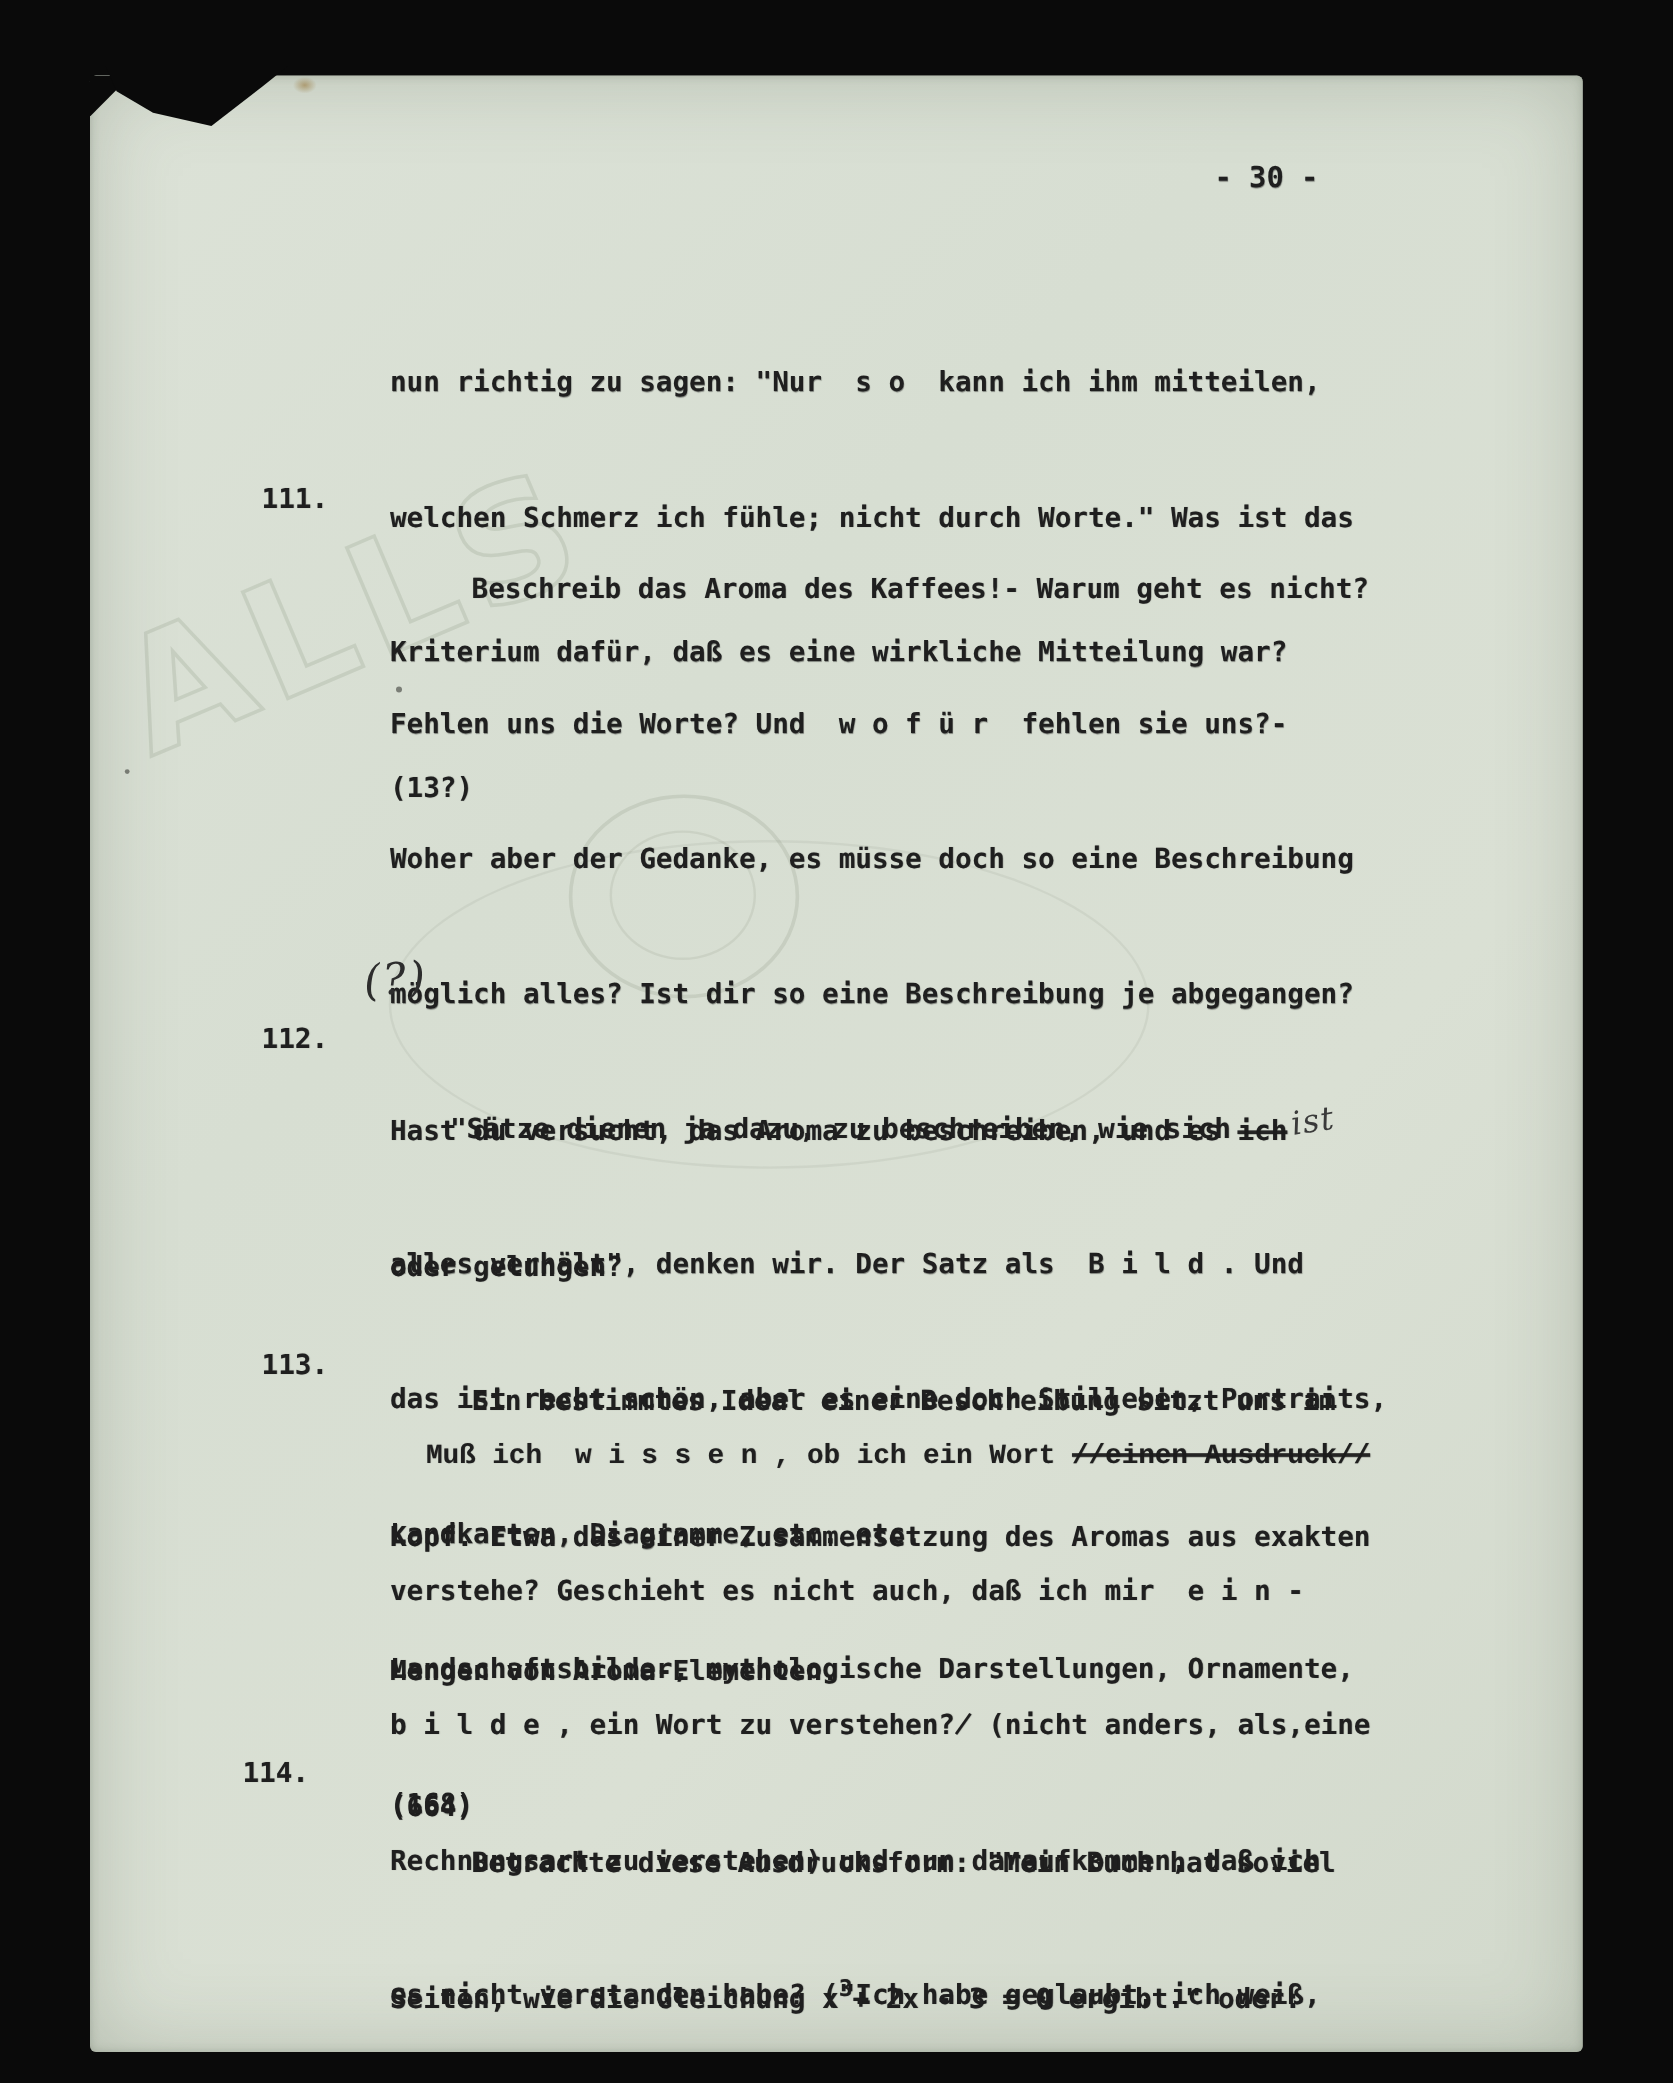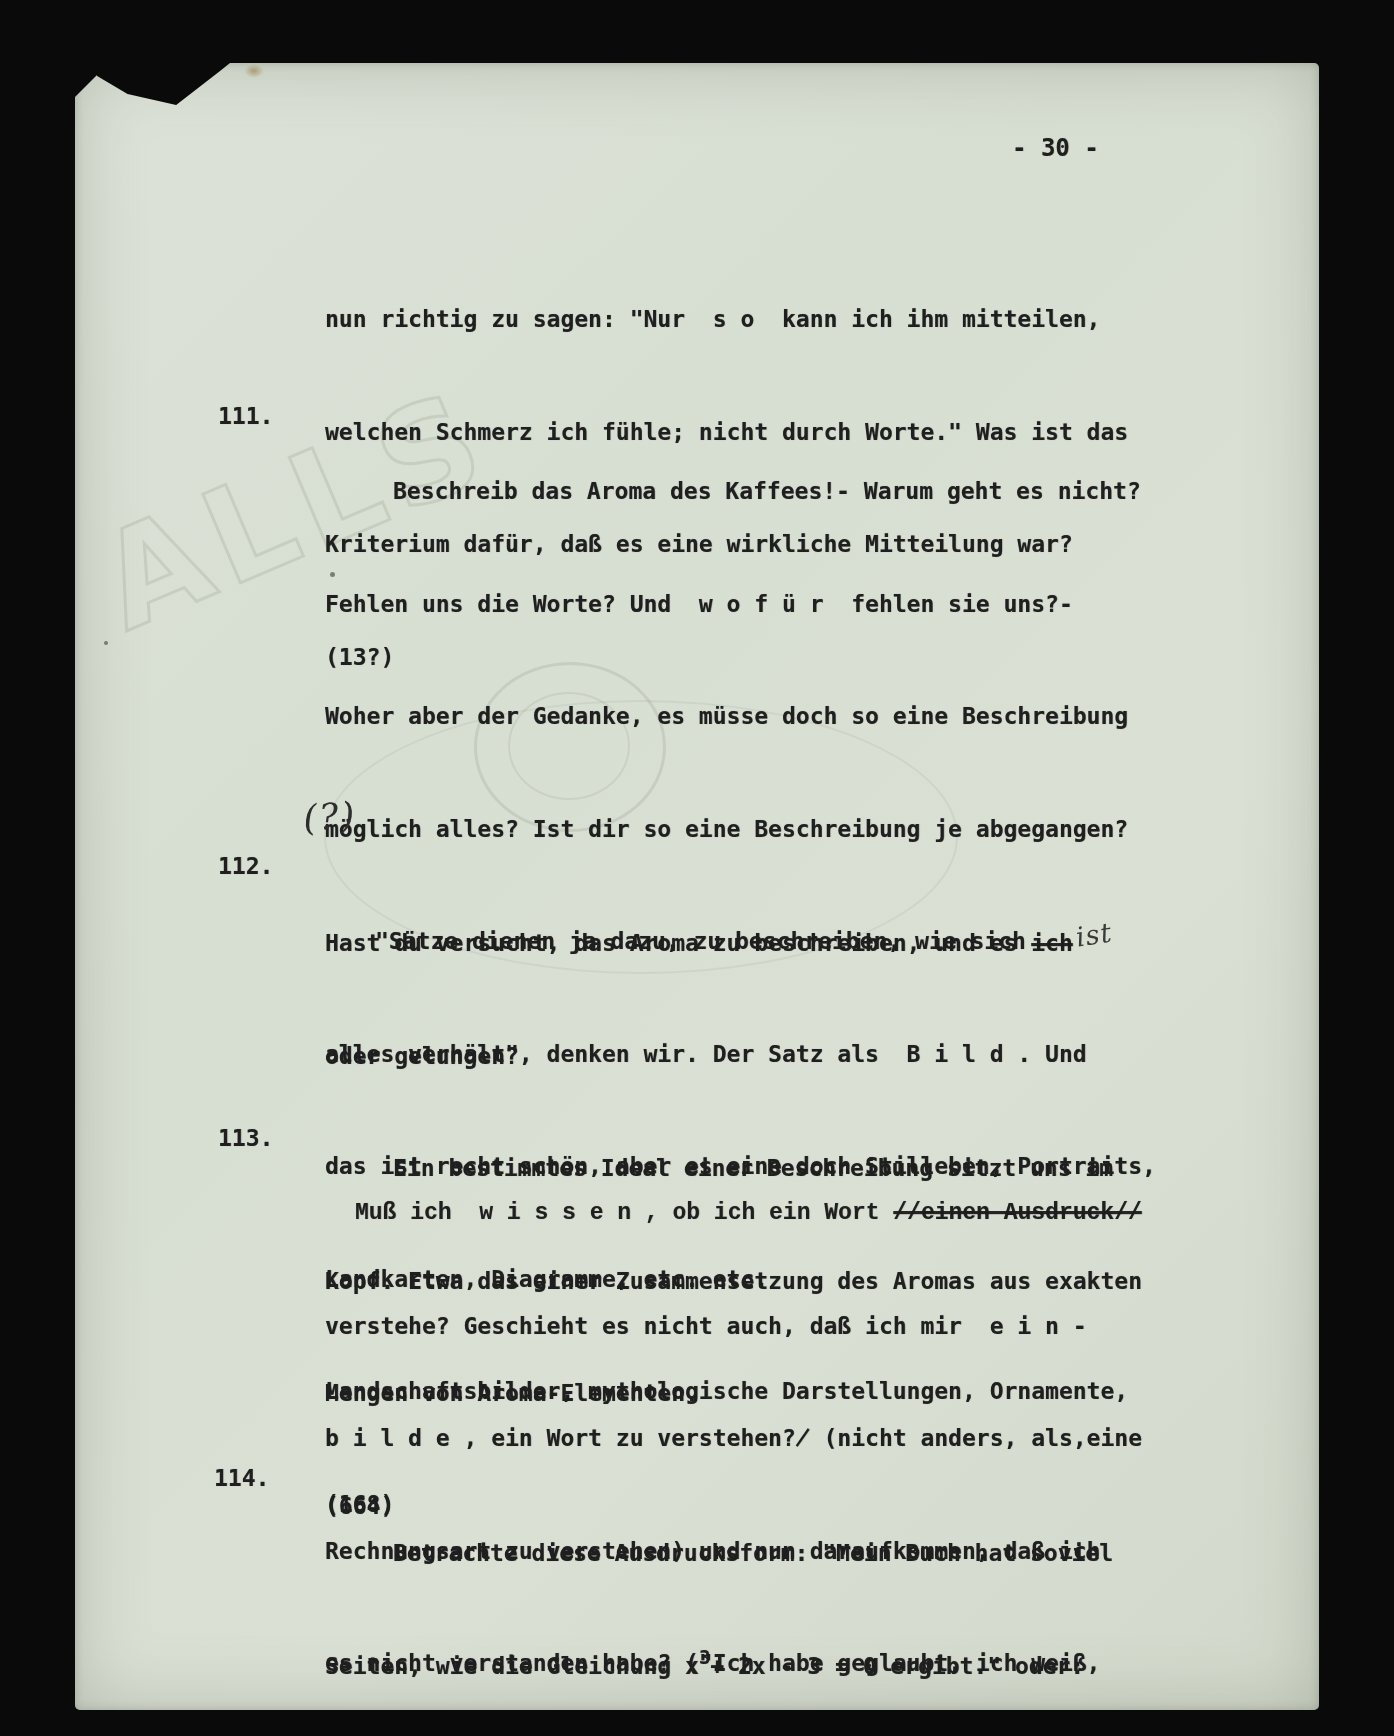--- a/index.html
+++ b/index.html
@@ -55,21 +55,21 @@
     text-shadow:0.4px 0.4px 0.7px rgba(25,25,25,0.45);
   }
   .pagenum{left:1012px;top:130px;font-size:24px;}
   .intro{left:325px;top:226px;}
   .num111{left:218px;top:398px;}
   .body111{left:325px;top:398px;}
   .num112{left:218px;top:848px;}
   .body112{left:325px;top:848px;}
   .num113{left:218px;top:1120px;}
   .body113{left:325px;top:1120px;}
-  .num114{left:214px;top:1460px;}
+  .num114{left:202px;top:1460px;}
   .body114{left:325px;top:1460px;}
   .ind68{text-indent:68px;}
   .ind50{text-indent:50px;}
   .ind30{text-indent:30px;font-family:Liberation Mono, monospace;}
   .struck{
     text-decoration:line-through;
     text-decoration-thickness:3px;
     text-decoration-color:rgba(28,28,28,0.92);
   }
   .hand{

